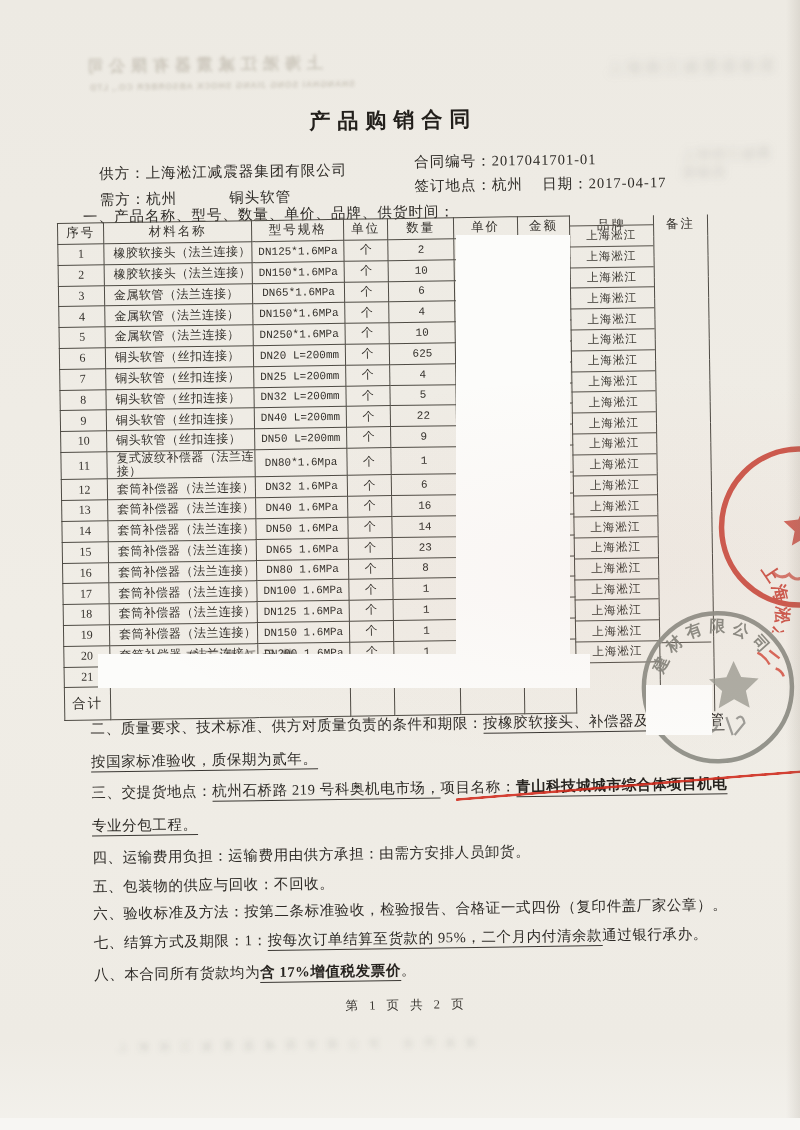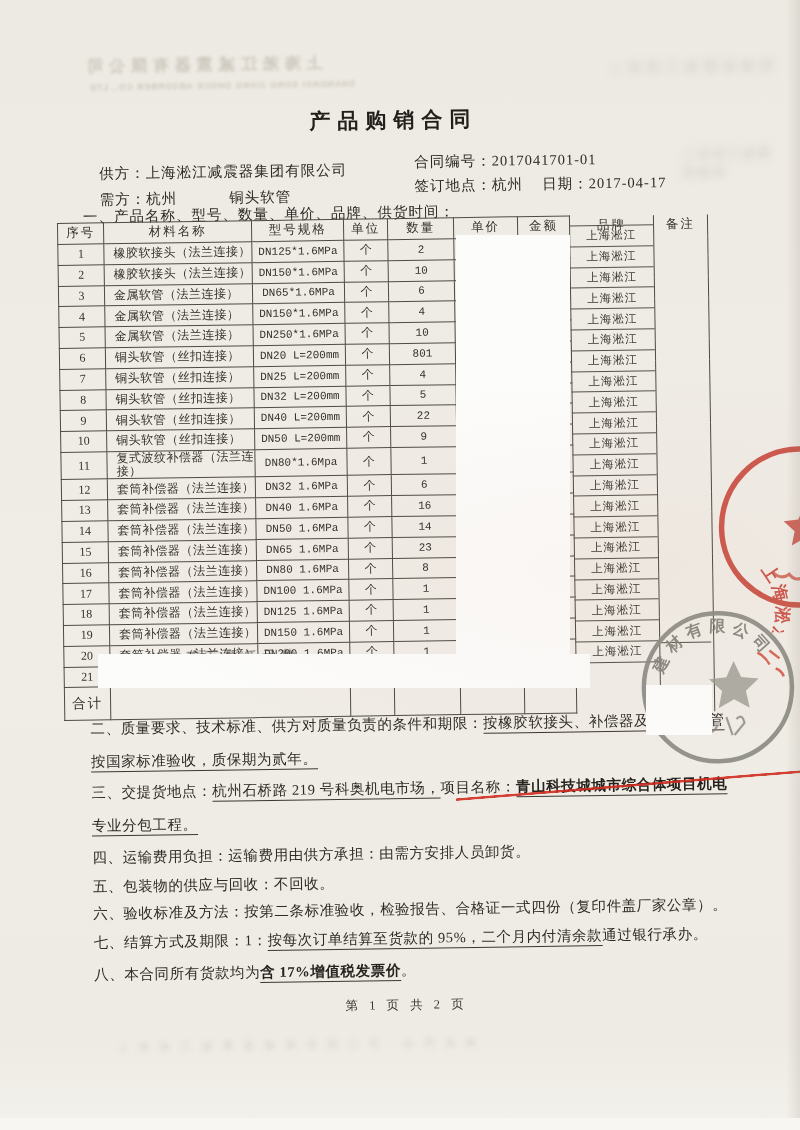--- a/index.html
+++ b/index.html
@@ -171,21 +171,21 @@
             <td class="price"></td>
             <td class="amount"></td>
             <td class="brandc"></td>
             <td class="notec"></td>
           </tr>
           <tr>
             <td class="no">6</td>
             <td class="name">铜头软管（丝扣连接）</td>
             <td class="spec">DN20 L=200mm</td>
             <td class="unit">个</td>
-            <td class="qty">801</td>
+            <td class="qty">625</td>
             <td class="price"></td>
             <td class="amount"></td>
             <td class="brandc"></td>
             <td class="notec"></td>
           </tr>
           <tr>
             <td class="no">7</td>
             <td class="name">铜头软管（丝扣连接）</td>
             <td class="spec">DN25 L=200mm</td>
             <td class="unit">个</td>

